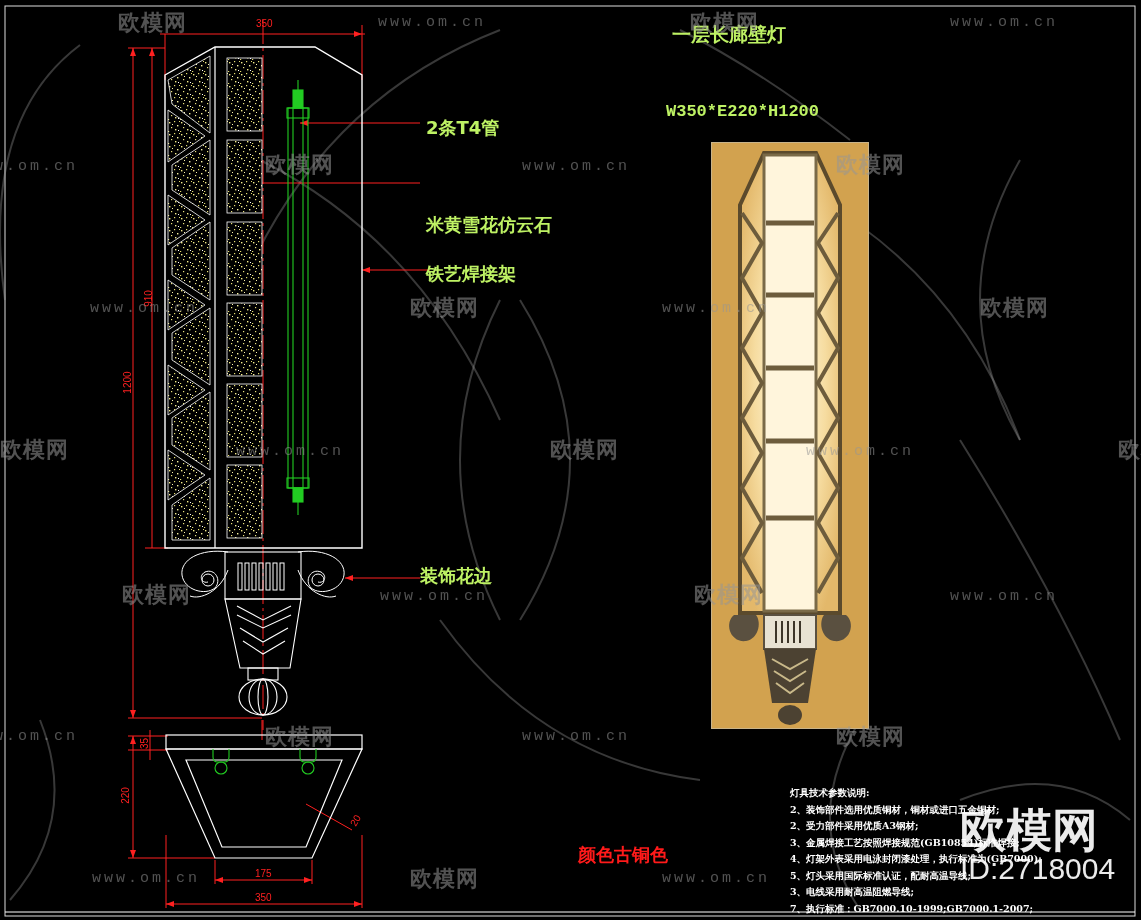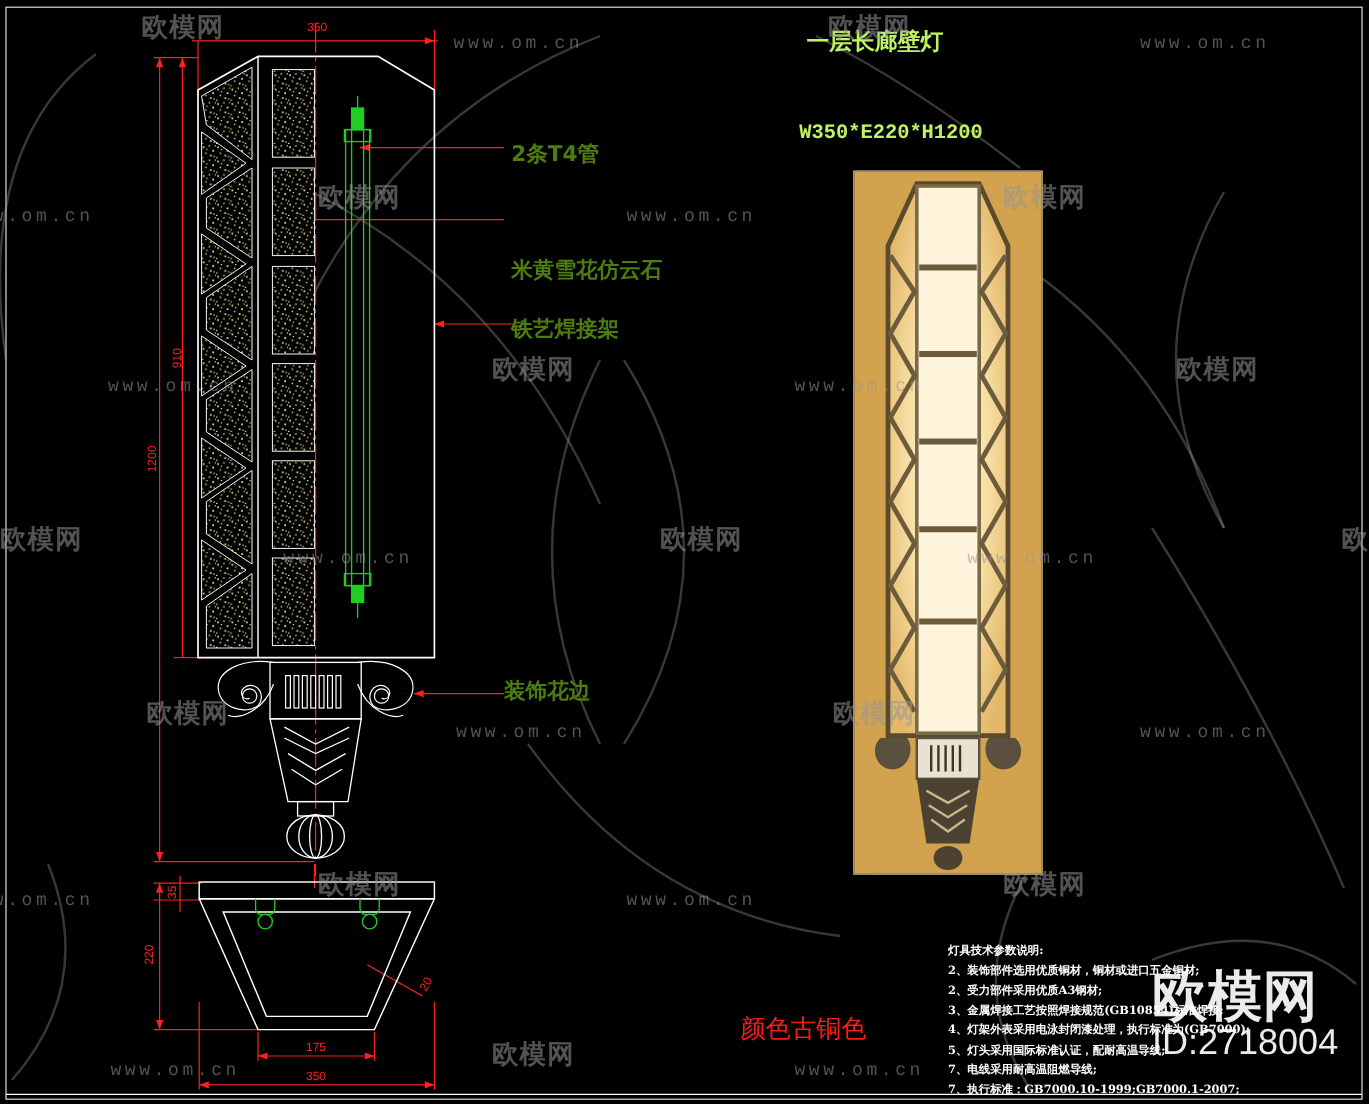--- a/index.html
+++ b/index.html
@@ -1,29 +1,29 @@
 <!DOCTYPE html>
 <html><head>
   <meta charset="utf-8">
   <style>
     html, body { margin: 0; padding: 0; background: #000; }
     body { width: 1141px; height: 920px; position: relative; overflow: hidden; font-family: "DejaVu Sans", sans-serif; }
     #canvas { position: absolute; left: 0; top: 0; width: 1141px; height: 920px; }
     .title { position: absolute; color: #bef264; font-weight: bold; white-space: nowrap; text-align: center; }
-    .callout { position: absolute; color: #4d7c0f; font-weight: bold; font-size: 18px; white-space: nowrap; }
+    .callout { position: absolute; color: #bef264; font-weight: bold; font-size: 18px; white-space: nowrap; }
     .dim { position: absolute; color: #ff2020; font-size: 10px; font-family: "Liberation Sans", sans-serif; white-space: nowrap; }
     .dim.v { transform: rotate(-90deg); transform-origin: center; }
     .wm { position: absolute; color: rgba(150,150,150,0.55); font-weight: bold; white-space: nowrap; }
     .wm-logo { font-size: 22px; letter-spacing: 1px; }
-    .wm-url { font-size: 15px; letter-spacing: 3px; font-family: "Liberation Mono", monospace; font-weight: normal; margin-top: 14px; }
+    .wm-url { font-size: 15px; letter-spacing: 3px; font-family: "Liberation Mono", monospace; font-weight: normal; }
     .spec { position: absolute; left: 790px; top: 785px; color: #fff; font-family: "DejaVu Serif", serif; font-size: 9.5px; line-height: 16.5px; font-weight: bold; }
     .spec div { white-space: nowrap; }
     .big-wm { position: absolute; color: rgba(255,255,255,0.92); white-space: nowrap; }
     .photo { position: absolute; left: 711px; top: 142px; width: 156px; height: 585px; border: 1px solid #c9b48a; background: linear-gradient(90deg, #c99a45 0%, #d8ab55 20%, #d6a651 80%, #c8963f 100%); overflow: hidden; }
-    .color-note { position: absolute; left: 578px; top: 843px; color: #ff1a1a; font-weight: normal; font-size: 21px; margin-left: 39px; }
+    .color-note { position: absolute; left: 578px; top: 843px; color: #ff1a1a; font-weight: bold; font-size: 18px; }
   </style>
 </head>
 <body>
 
 <div id="canvas">
 
   <svg width="1141" height="920" viewBox="0 0 1141 920" style="position:absolute;left:0;top:0;">
     <defs>
       <pattern id="speckle" width="12" height="12" patternUnits="userSpaceOnUse">
         <rect width="12" height="12" fill="#000"></rect>
@@ -251,21 +251,21 @@
   <div class="dim" style="left:255px; top:868px;text-align:center;">175</div>
   <div class="dim" style="left:255px; top:892px;">350</div>
 
   <div class="spec">
     <div>灯具技术参数说明:</div>
     <div>2、装饰部件选用优质铜材，铜材或进口五金铜材;</div>
     <div>2、受力部件采用优质A3钢材;</div>
     <div>3、金属焊接工艺按照焊接规范(GB10854)标准焊接;</div>
     <div>4、灯架外表采用电泳封闭漆处理，执行标准为(GB7000);</div>
     <div>5、灯头采用国际标准认证，配耐高温导线;</div>
-    <div>7、电线采用耐高温阻燃导线;</div>
+    <div>3、电线采用耐高温阻燃导线;</div>
     <div>7、执行标准：GB7000.10-1999;GB7000.1-2007;</div>
   </div>
 
   <div class="wm wm-logo" style="left:118px; top:8px;">欧模网</div>
   <div class="wm wm-logo" style="left:690px; top:8px;">欧模网</div>
   <div class="wm wm-logo" style="left:265px; top:150px;">欧模网</div>
   <div class="wm wm-logo" style="left:836px; top:150px;">欧模网</div>
   <div class="wm wm-logo" style="left:410px; top:293px;">欧模网</div>
   <div class="wm wm-logo" style="left:980px; top:293px;">欧模网</div>
   <div class="wm wm-logo" style="left:0px; top:435px;">欧模网</div>

